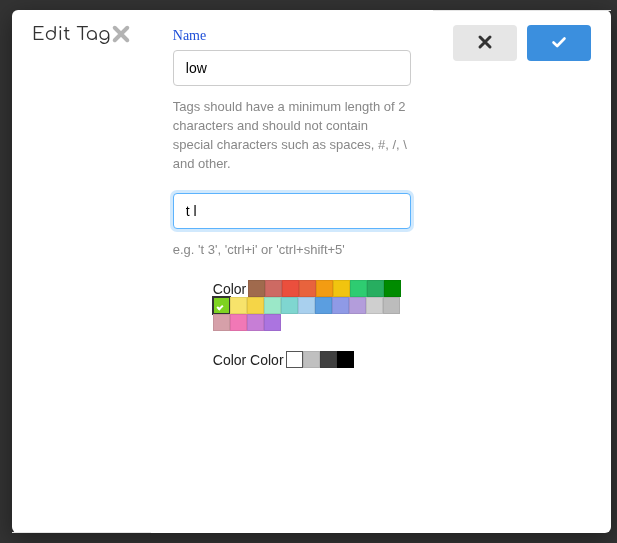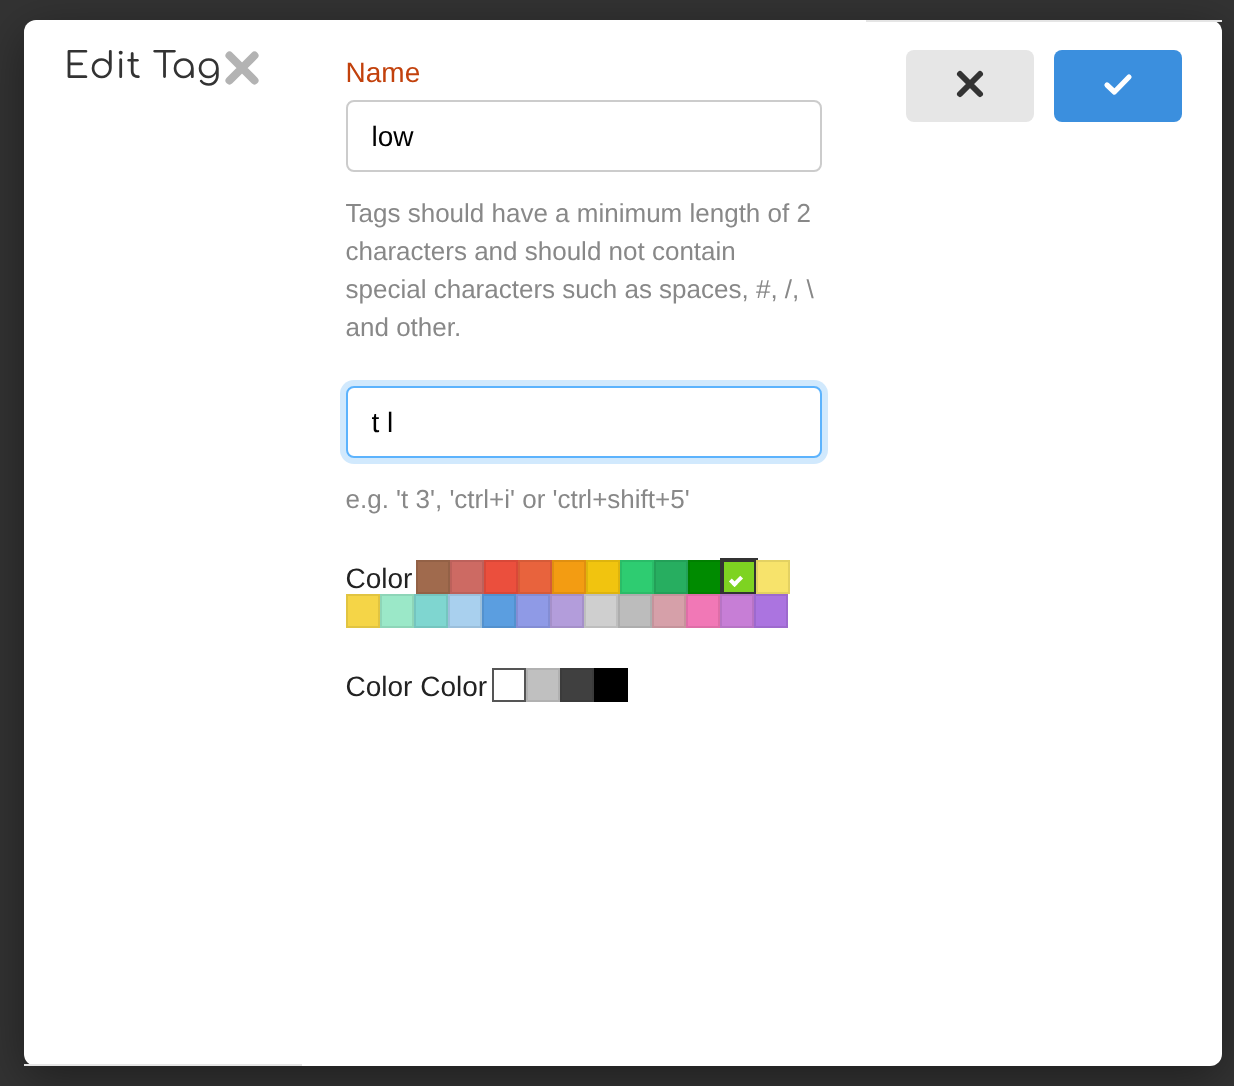--- a/index.html
+++ b/index.html
@@ -50,21 +50,22 @@
   .close-x svg { width: 20px; height: 20px; display:block; }
   .modal-body {
     padding: 18px 22px;
     flex: 1;
     overflow: auto;
     color: #333;
   }
   .form-label {
     font-size: 14px;
     margin-bottom: 6px;
-    color: #c2410c;
+    color: #1d4ed8;
+    font-family: Liberation Serif, serif;
   }
   .text-input {
     width: 100%;
     padding: 9px 12px;
     font-size: 14px;
     border: 1px solid #ccc;
     border-radius: 4px;
     outline: none;
     color: #000000;
     font-family: inherit;
@@ -74,20 +75,21 @@
     color: #888;
     margin-top: 12px;
     line-height: 1.45;
   }
   .group { margin-bottom: 20px; }
   .row-inline {
     display: flex;
     align-items: center;
     gap: 0;
     flex-wrap: wrap;
+    margin-left: 40px;
   }
   .row-label {
     font-size: 14px;
     color: #222;
     margin-right: 2px;
   }
   .swatch {
     width: 17px;
     height: 17px;
     display: inline-block;

